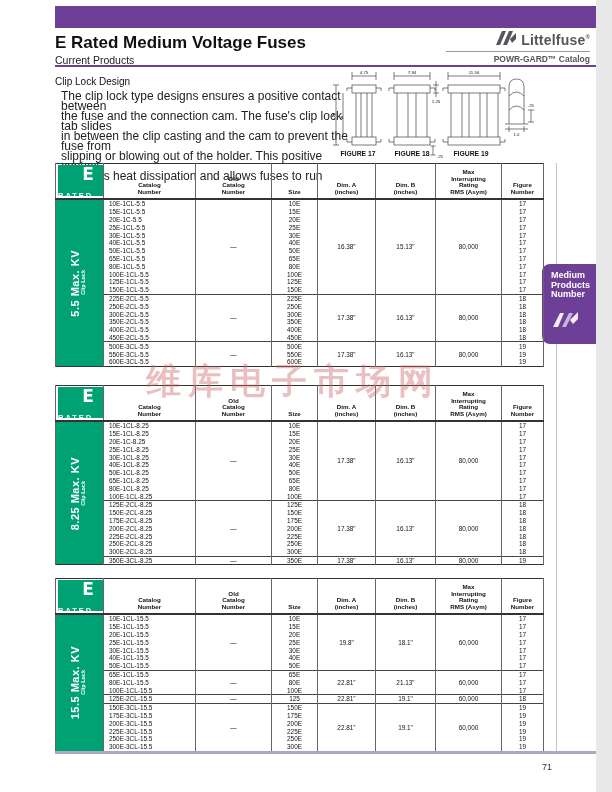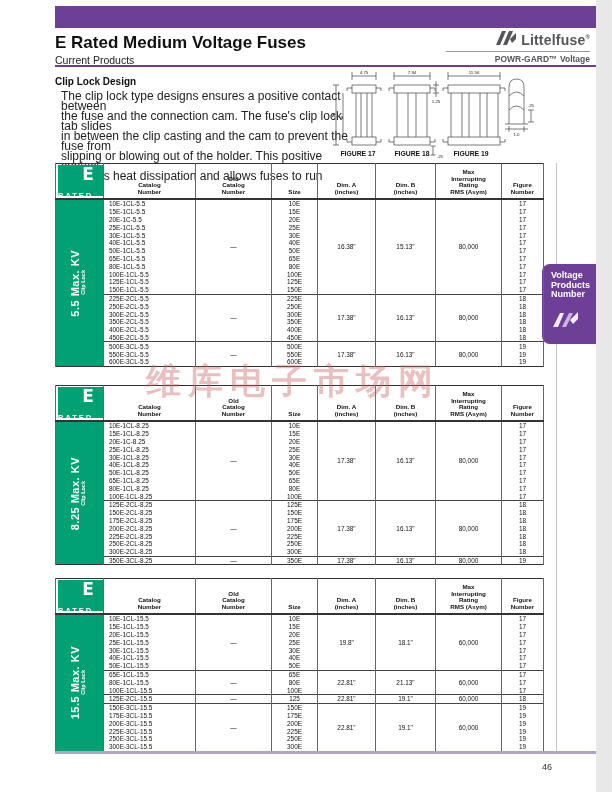--- a/index.html
+++ b/index.html
@@ -14,21 +14,21 @@
   .subtitle{position:absolute;left:55px;top:54px;font-size:10.5px;color:#222;}
   .hrule{position:absolute;left:55px;top:65px;right:0;height:2px;background:var(--purple);}
 
   .brand{position:absolute;top:30px;right:6px;width:152px;text-align:right;}
   .brand-row{display:flex;align-items:center;justify-content:flex-end;gap:4px;}
   .lf-name{font-size:14px;font-weight:bold;color:var(--gray-logo);letter-spacing:0.2px;}
   .lf-reg{font-size:6px;vertical-align:super;color:var(--gray-logo);}
   .brand-rule{height:1px;background:#999;margin:2px 0 2px 8px;}
   .powr{font-size:8.5px;font-weight:bold;color:var(--gray-logo);}
 
-  .section-h{position:absolute;left:55px;top:76px;font-size:10px;font-weight:bold;color:#111;}
+  .section-h{position:absolute;left:55px;top:76px;font-size:10px;font-weight:normal;color:#111;}
   .section-p{position:absolute;left:61px;top:91px;width:288px;font-size:12px;line-height:10px;
              color:#222;white-space:pre-line;}
 
   .figs{position:absolute;left:328px;top:66px;width:232px;height:96px;}
   .figs svg{display:block;}
   .figs text{font-family:"Liberation Sans",sans-serif;fill:#222;font-size:4.4px;}
   .figs text.figlabel{font-size:6.8px;font-weight:bold;fill:#111;}
 
   .side-tab{position:absolute;right:0;top:264px;width:54px;height:80px;background:var(--purple);
             border-radius:8px 0 0 8px;color:#fff;padding:7px 0 0 9px;box-sizing:border-box;}
@@ -73,21 +73,21 @@
       <span class="lf-icon">
         <svg width="22" height="15" viewBox="0 0 22 15">
           <path d="M1,15 L7,1 h4 L5,15 Z" fill="#55565a"></path>
           <path d="M8,15 L14,1 h4 L12,15 Z" fill="#55565a"></path>
           <path d="M15,9 l6,-6 v6 l-4,4 Z" fill="#55565a"></path>
         </svg>
       </span>
       <span class="lf-name"><span>Littelfuse</span><span class="lf-reg">®</span></span>
     </div>
     <div class="brand-rule"></div>
-    <div class="powr">POWR-GARD™ Voltage</div>
+    <div class="powr">POWR-GARD™ Catalog</div>
   </div>
 
   <div class="section-h">Clip Lock Design</div>
   <div class="section-p">The clip lock type designs ensures a positive contact between
 the fuse and the connection cam. The fuse's clip lock tab slides
 in between the clip casting and the cam to prevent the fuse from
 slipping or blowing out of the holder. This positive contact
 improves heat dissipation and allows fuses to run cooler.</div>
 
   <div class="figs">
@@ -176,21 +176,21 @@
       </g>
       <text class="figlabel" x="30" y="90" text-anchor="middle" stroke="none">FIGURE 17</text>
       <text class="figlabel" x="84" y="90" text-anchor="middle" stroke="none">FIGURE 18</text>
       <text class="figlabel" x="143" y="90" text-anchor="middle" stroke="none">FIGURE 19</text>
     </svg>
   </div>
 
   <div class="vguide"></div>
 
   <div class="side-tab">
-    <div class="line">Voltage</div>
+    <div class="line">Medium</div>
     <div class="line">Products</div>
     <div class="line">Number</div>
     <div class="tab-icon">
       <svg width="30" height="22" viewBox="0 0 30 22">
         <path d="M2,20 L9,6 h4 L7,20 Z" fill="#ffffff" opacity="0.9"></path>
         <path d="M11,20 L18,6 h4 L15,20 Z" fill="#cdb3e0"></path>
         <path d="M19,13 l8,-8 v7 l-5,5 Z" fill="#ffffff" opacity="0.9"></path>
       </svg>
     </div>
   </div>
@@ -645,14 +645,14 @@
         <tr>
           <td class="cat">300E-3CL-15.5</td>
           <td class="ctr">300E</td>
           <td class="ctr">19</td>
         </tr>
       </tbody>
   </table>
 
   <div class="wm">维库电子市场网</div>
   <div class="frule"></div>
-  <div class="pnum">46</div>
+  <div class="pnum">71</div>
 </div>
 
 </body></html>

